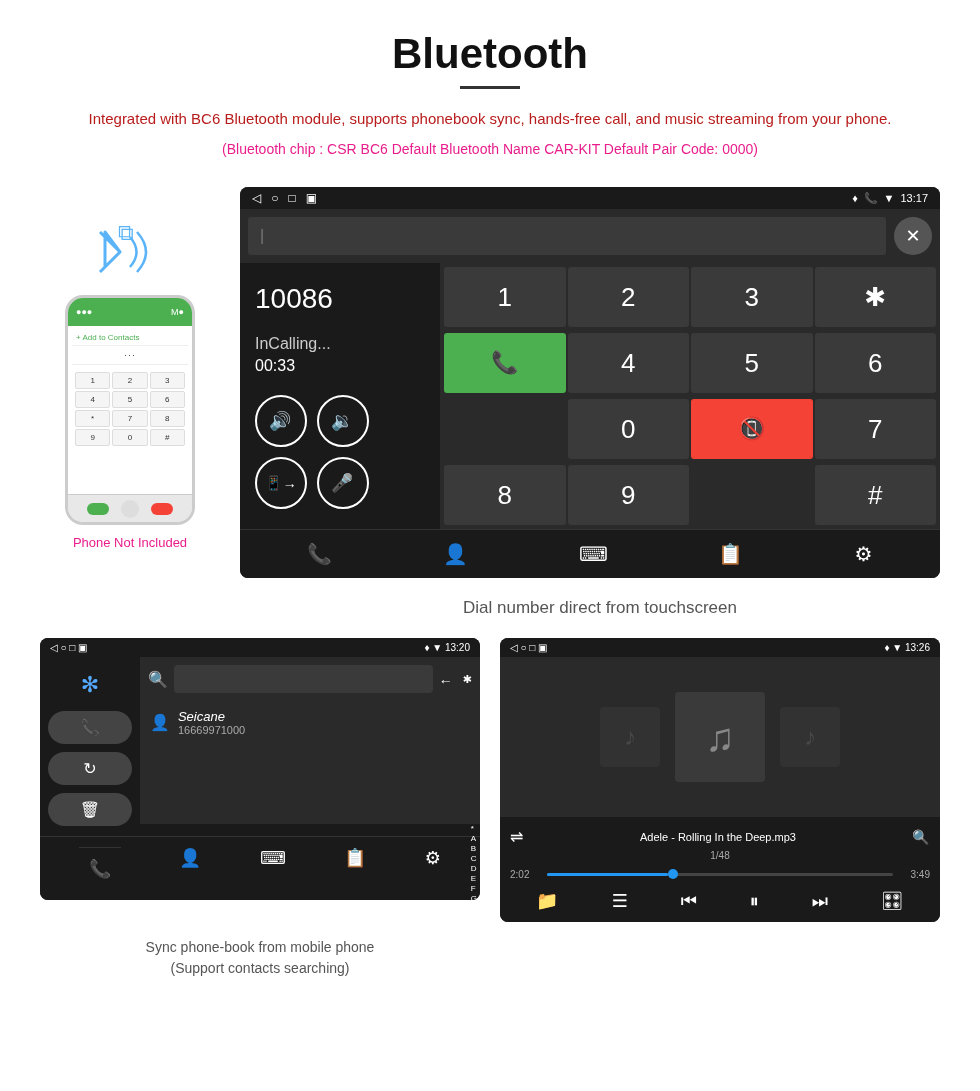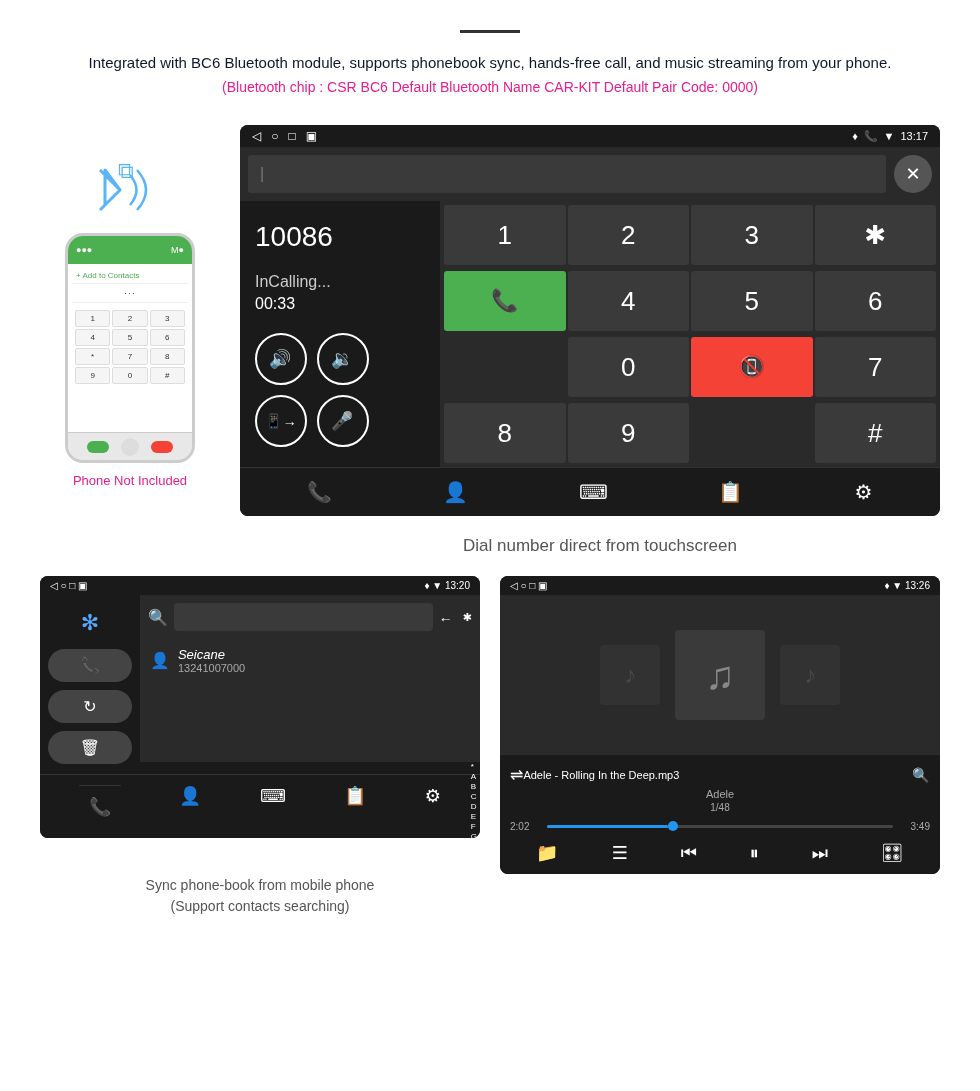--- a/index.html
+++ b/index.html
@@ -23,23 +23,23 @@
       margin-bottom: 8px;
     }
     .title-underline {
       width: 60px;
       height: 3px;
       background: #333;
       margin: 0 auto 18px;
     }
     .page-description {
       font-size: 15px;
-      color: #0f172a;
+      color: #b91c1c;
       line-height: 1.6;
-      margin-bottom: 4px;
+      margin-bottom: 10px;
     }
     .bluetooth-specs {
       font-size: 14px;
       color: #e91e8c;
       margin-bottom: 20px;
     }
 
     
     .main-section {
       display: flex;
@@ -410,20 +410,21 @@
       display: flex;
       justify-content: space-around;
       align-items: center;
     }
     .ms-ctrl-btn { color: white; font-size: 18px; }
   </style>
 </head>
 <body>
 
 <div class="page-header">
+  <div class="page-title">Bluetooth</div>
   <div class="title-underline"></div>
   <div class="page-description">Integrated with BC6 Bluetooth module, supports phonebook sync, hands-free call, and music streaming from your phone.</div>
   <div class="bluetooth-specs">(Bluetooth chip : CSR BC6    Default Bluetooth Name CAR-KIT    Default Pair Code: 0000)</div>
 </div>
 
 <div class="main-section">
 
   <div class="phone-mockup-container">
 
     <div style="position:relative; width:100px; height:70px; margin-bottom:8px;">
@@ -564,21 +565,21 @@
             <div class="pb-search-bar">
               <span class="pb-search-icon">🔍</span>
               <div class="pb-search-input"></div>
               <span class="pb-back-btn">←</span>
               <span style="color:white; font-size:11px; padding-left:4px;">✱</span>
             </div>
             <div class="pb-contact">
               <span class="pb-contact-icon">👤</span>
               <div class="pb-contact-info">
                 <div class="pb-contact-name">Seicane</div>
-                <div class="pb-contact-phone">13241007000</div>
+                <div class="pb-contact-phone">16669971000</div>
               </div>
             </div>
 
             <div style="flex:1; min-height:80px;"></div>
           </div>
 
           <div class="pb-alphabet">
             <span>*</span>
             <span>A</span>
             <span>B</span>
@@ -616,24 +617,23 @@
         <div class="ms-album-art small">♪</div>
         <div class="ms-album-art">
           <span style="font-size:40px; color:#888;">♫</span>
         </div>
         <div class="ms-album-art small">♪</div>
       </div>
 
       <div class="ms-bottom">
         <div class="ms-song-info">
           <div style="color:white; font-size:16px;">⇌</div>
-          <div style="color:white; font-size:11px; flex:1; text-align:left;">Adele - Rolling In the Deep.mp3</div>
+          <div style="color:white; font-size:11px; flex:1; text-align:center;">Adele - Rolling In the Deep.mp3</div>
           <div style="color:white; font-size:14px;">🔍</div>
         </div>
-        <div class="ms-song-artist" style="text-align:center;">Adele</div>
         <div class="ms-track-num" style="text-align:center;">1/48</div>
         <div class="ms-progress-bar">
           <span class="ms-time">2:02</span>
           <div class="ms-bar">
             <div class="ms-bar-fill"></div>
             <div class="ms-bar-thumb"></div>
           </div>
           <span class="ms-time">3:49</span>
         </div>
         <div class="ms-controls">

